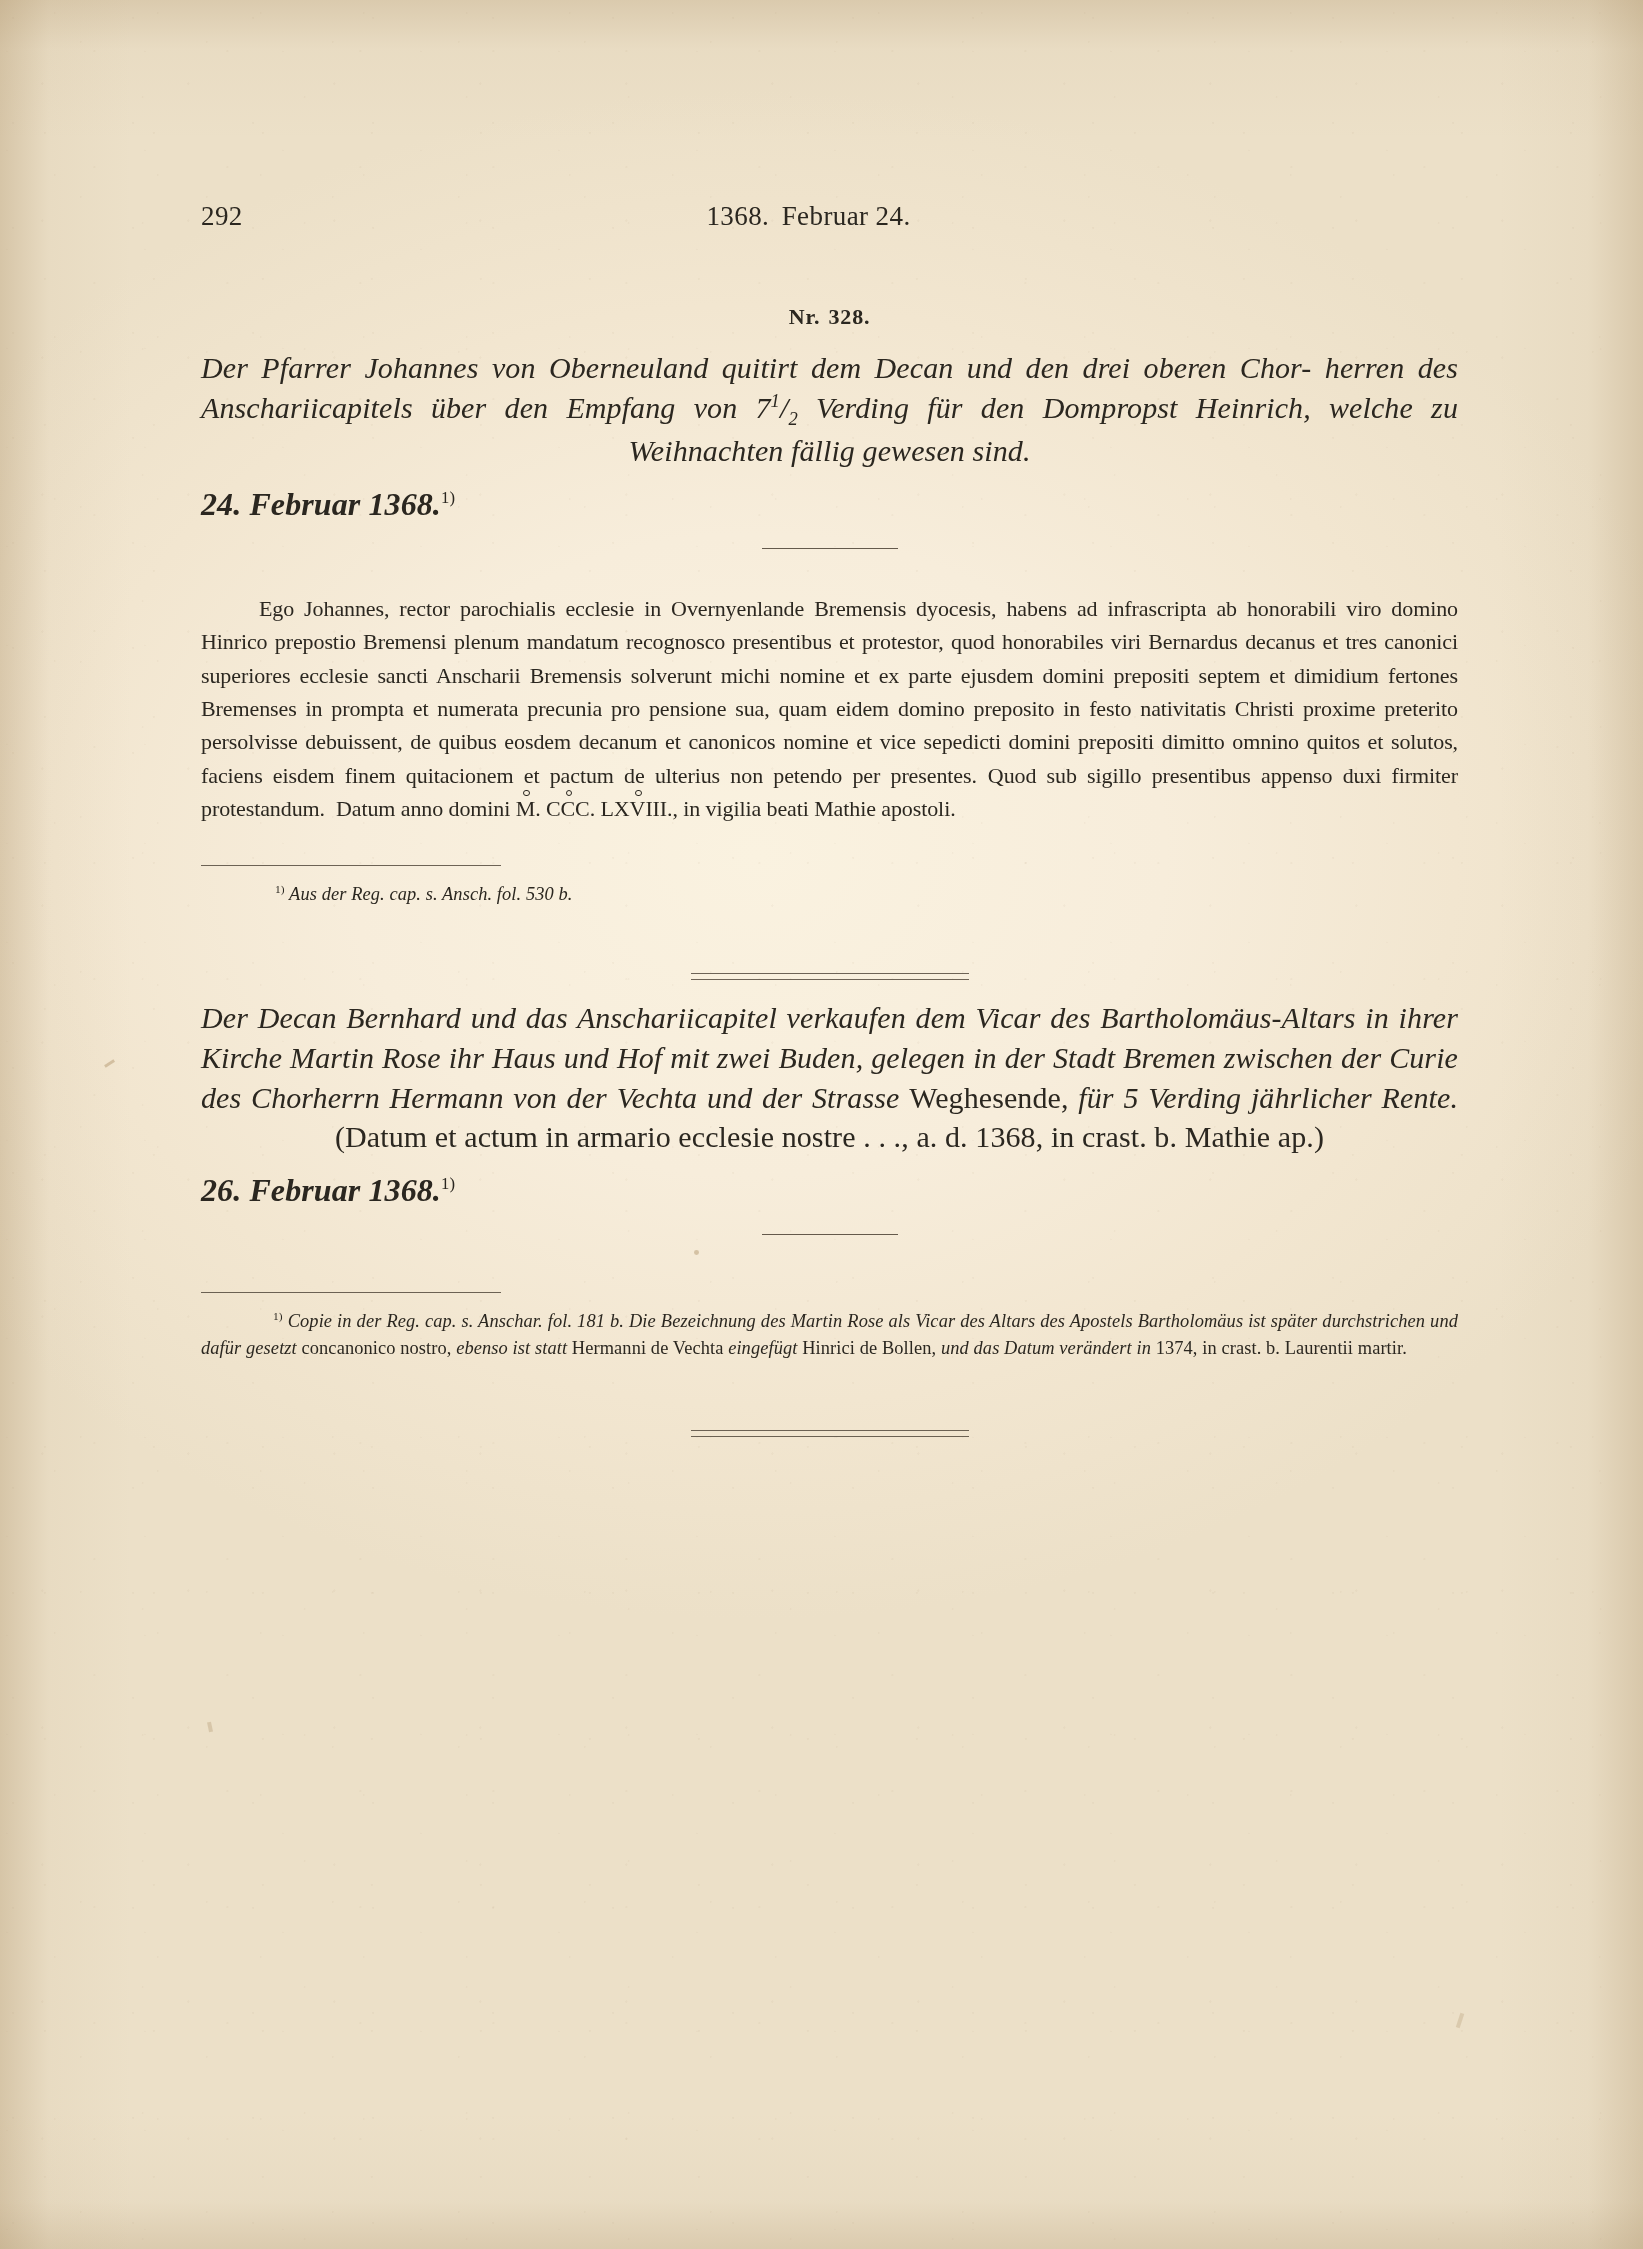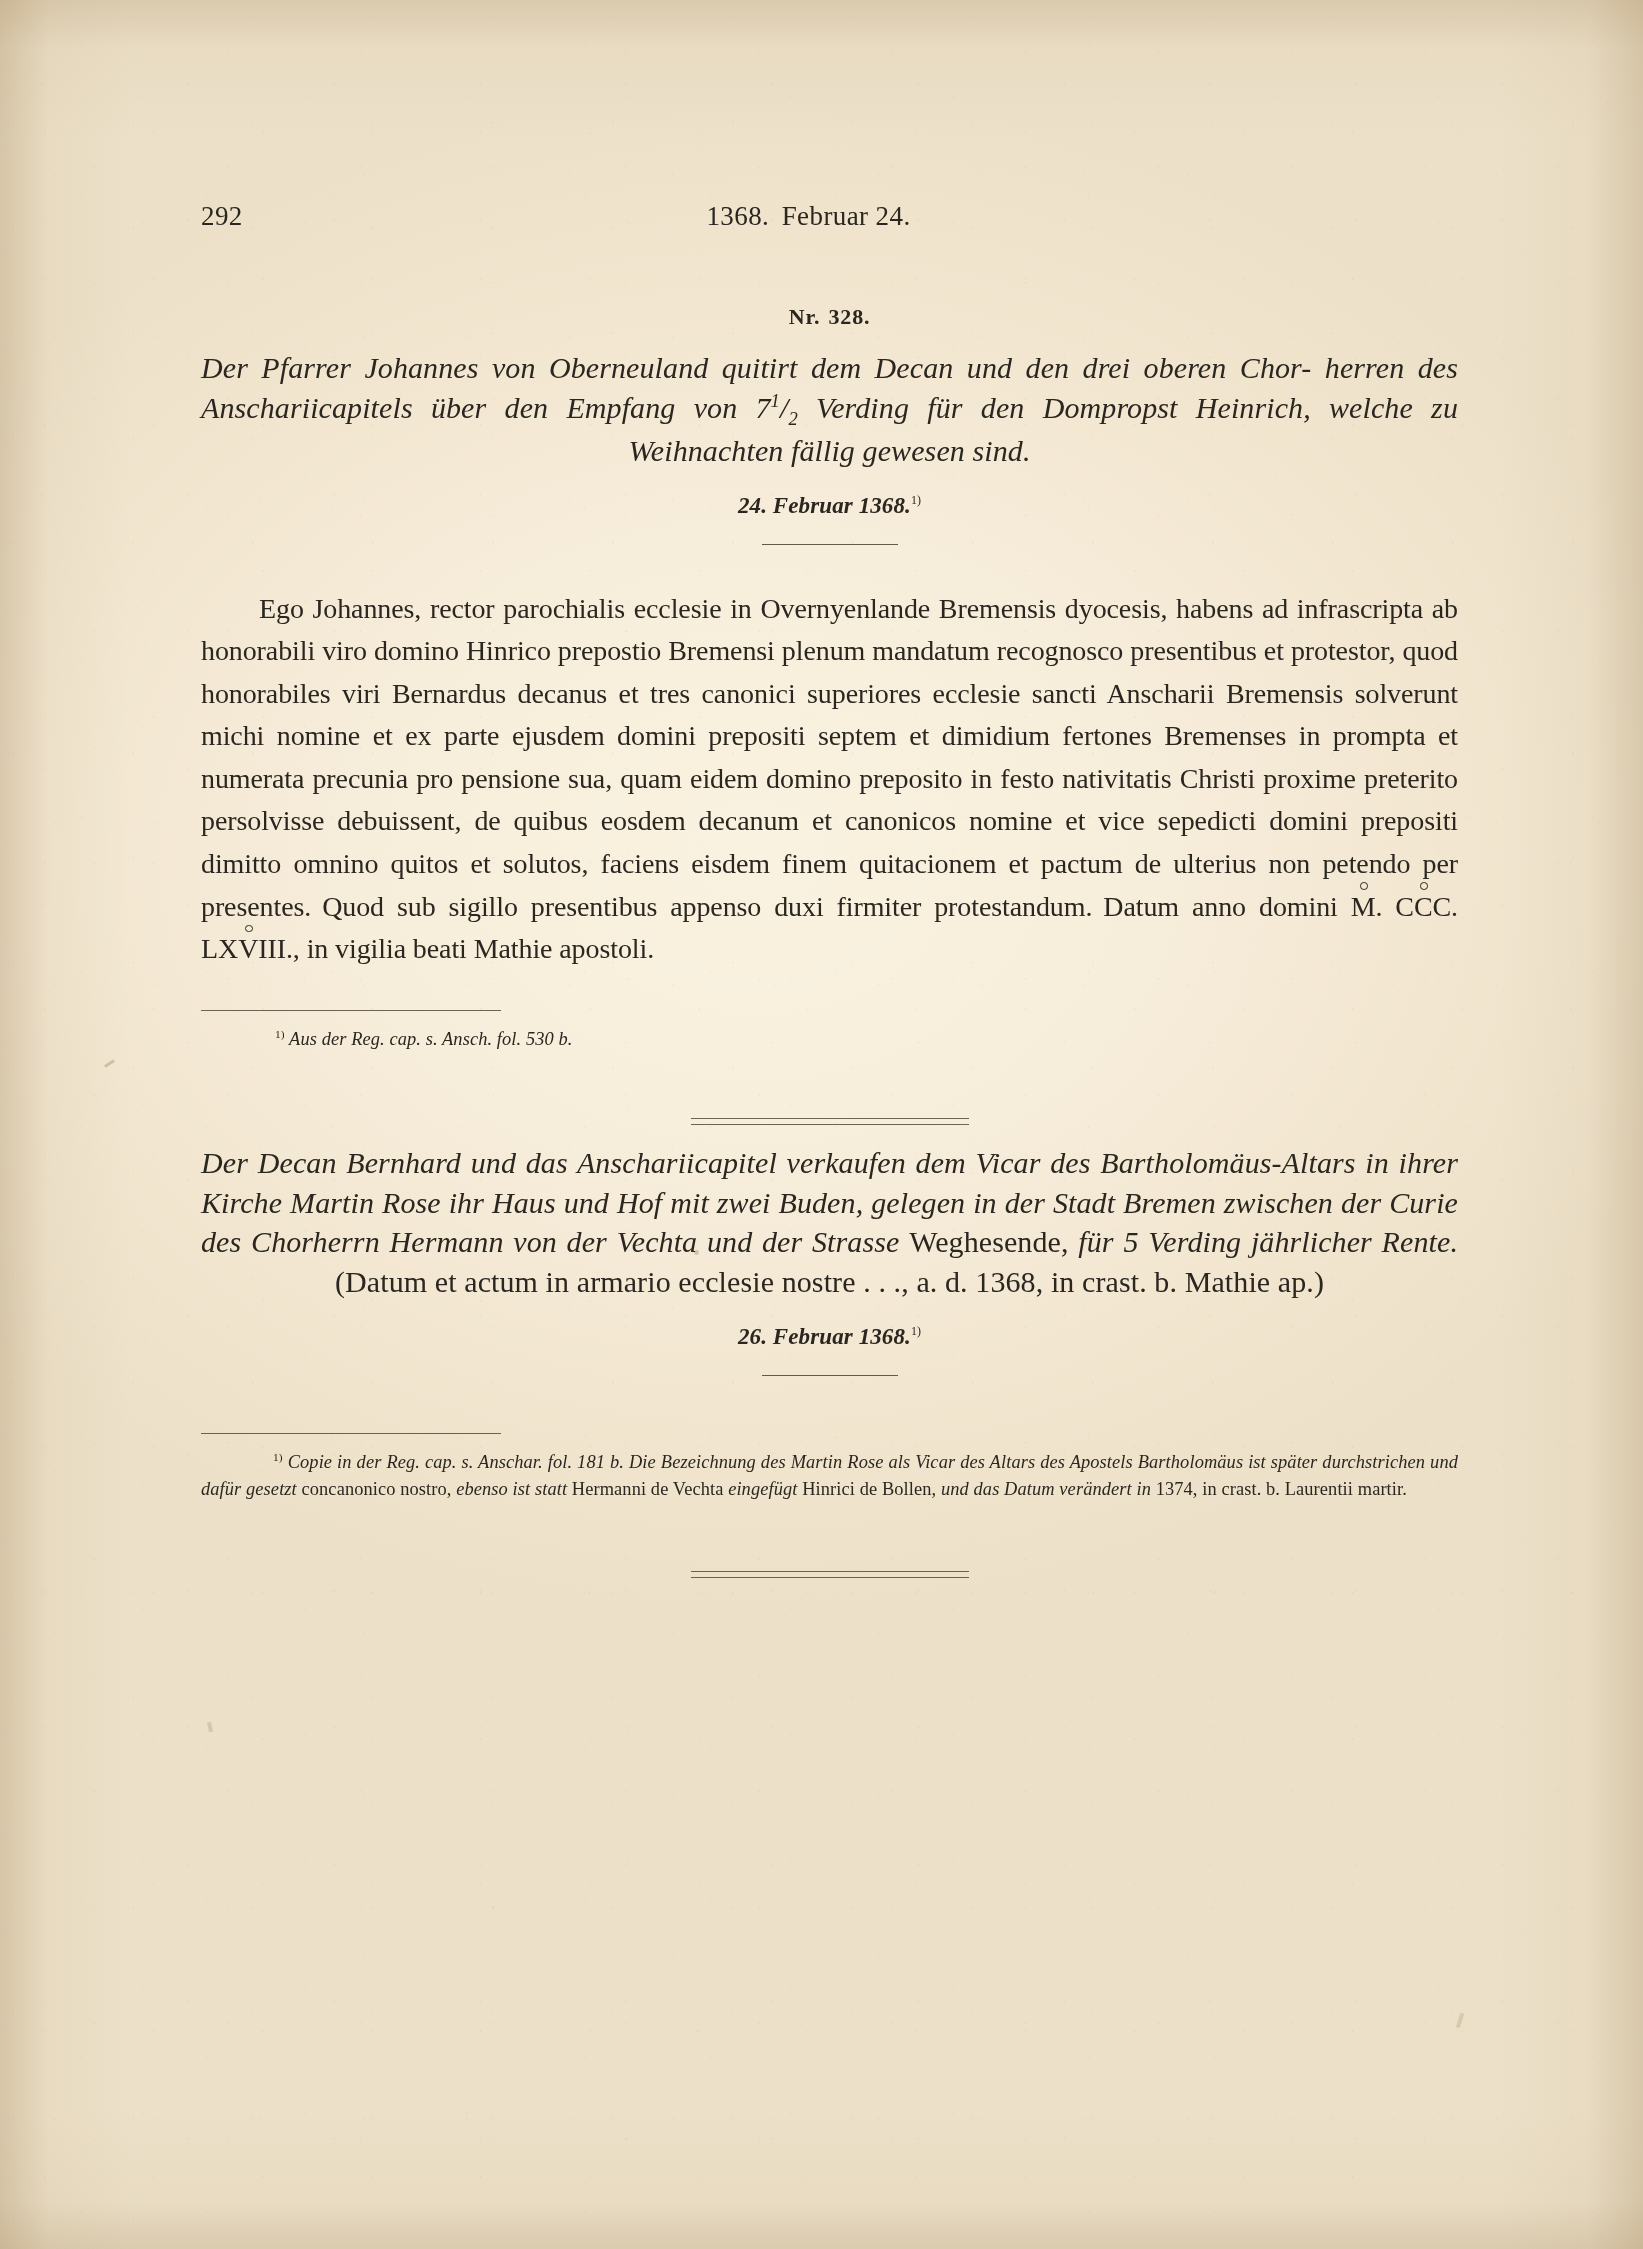--- a/index.html
+++ b/index.html
@@ -104,25 +104,24 @@
   .regest sup { font-size: .55em; vertical-align: super; font-style: normal; }
 
   .frac {
     font-style: italic;
     white-space: nowrap;
   }
   .frac sup { font-size: .62em; vertical-align: super; font-style: italic; }
   .frac sub { font-size: .62em; vertical-align: sub; font-style: italic; }
 
   .dateline {
-    text-align: center;
     font-style: italic;
     font-weight: bold;
-    font-size: 23px;
-    margin-top: 22px;
+    font-size: 32px;
+    margin-top: 15px;
     letter-spacing: 0.1px;
   }
   .dateline sup { font-size: .52em; vertical-align: super; font-weight: normal; font-style: normal; }
 
   .rule-short {
     width: 136px;
     height: 0;
     border-top: 1.4px solid #4a4033;
     margin: 25px auto 0 auto;
     opacity: .85;
@@ -135,21 +134,21 @@
   }
   .rule-double i {
     display: block;
     height: 0;
     border-top: 1.4px solid #4a4033;
     opacity: .8;
   }
   .rule-double i + i { margin-top: 4.9px; }
 
   .body-text {
-    font-size: 28px;
+    font-size: 22px;
     line-height: 1.52;
     text-align: justify;
     margin-top: 43px;
     letter-spacing: -0.1px;
   }
   .body-text .indent { display: inline-block; width: 58px; }
   .body-text .gap { display: inline-block; width: 11px; }
 
   .ring { position: relative; }
   .ring::after {

